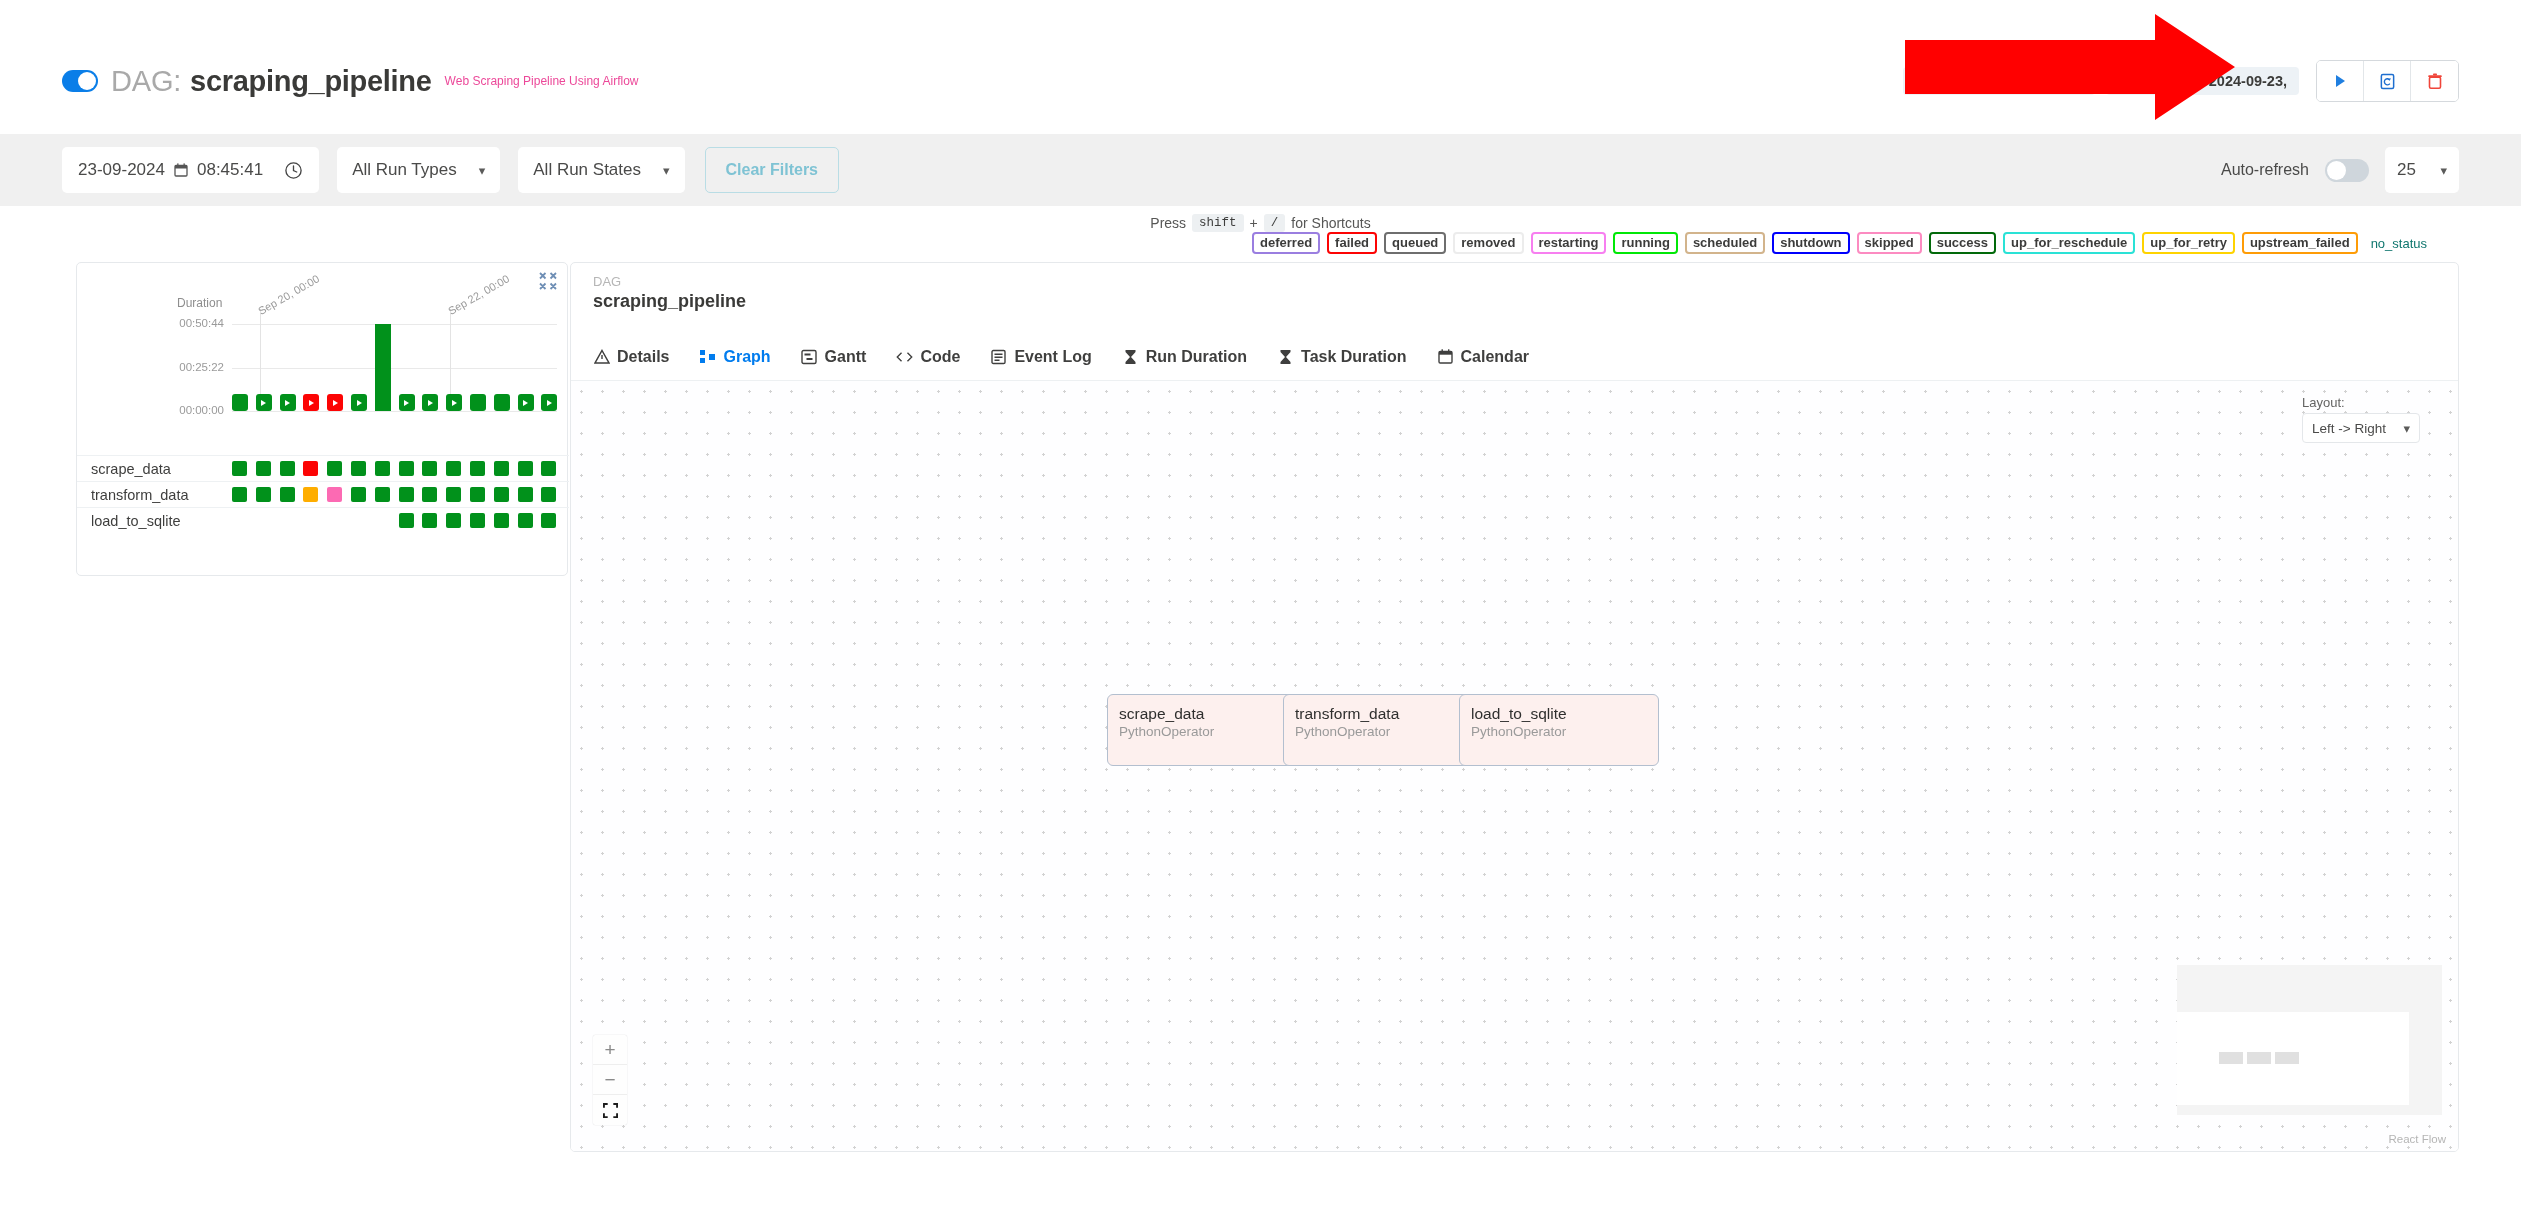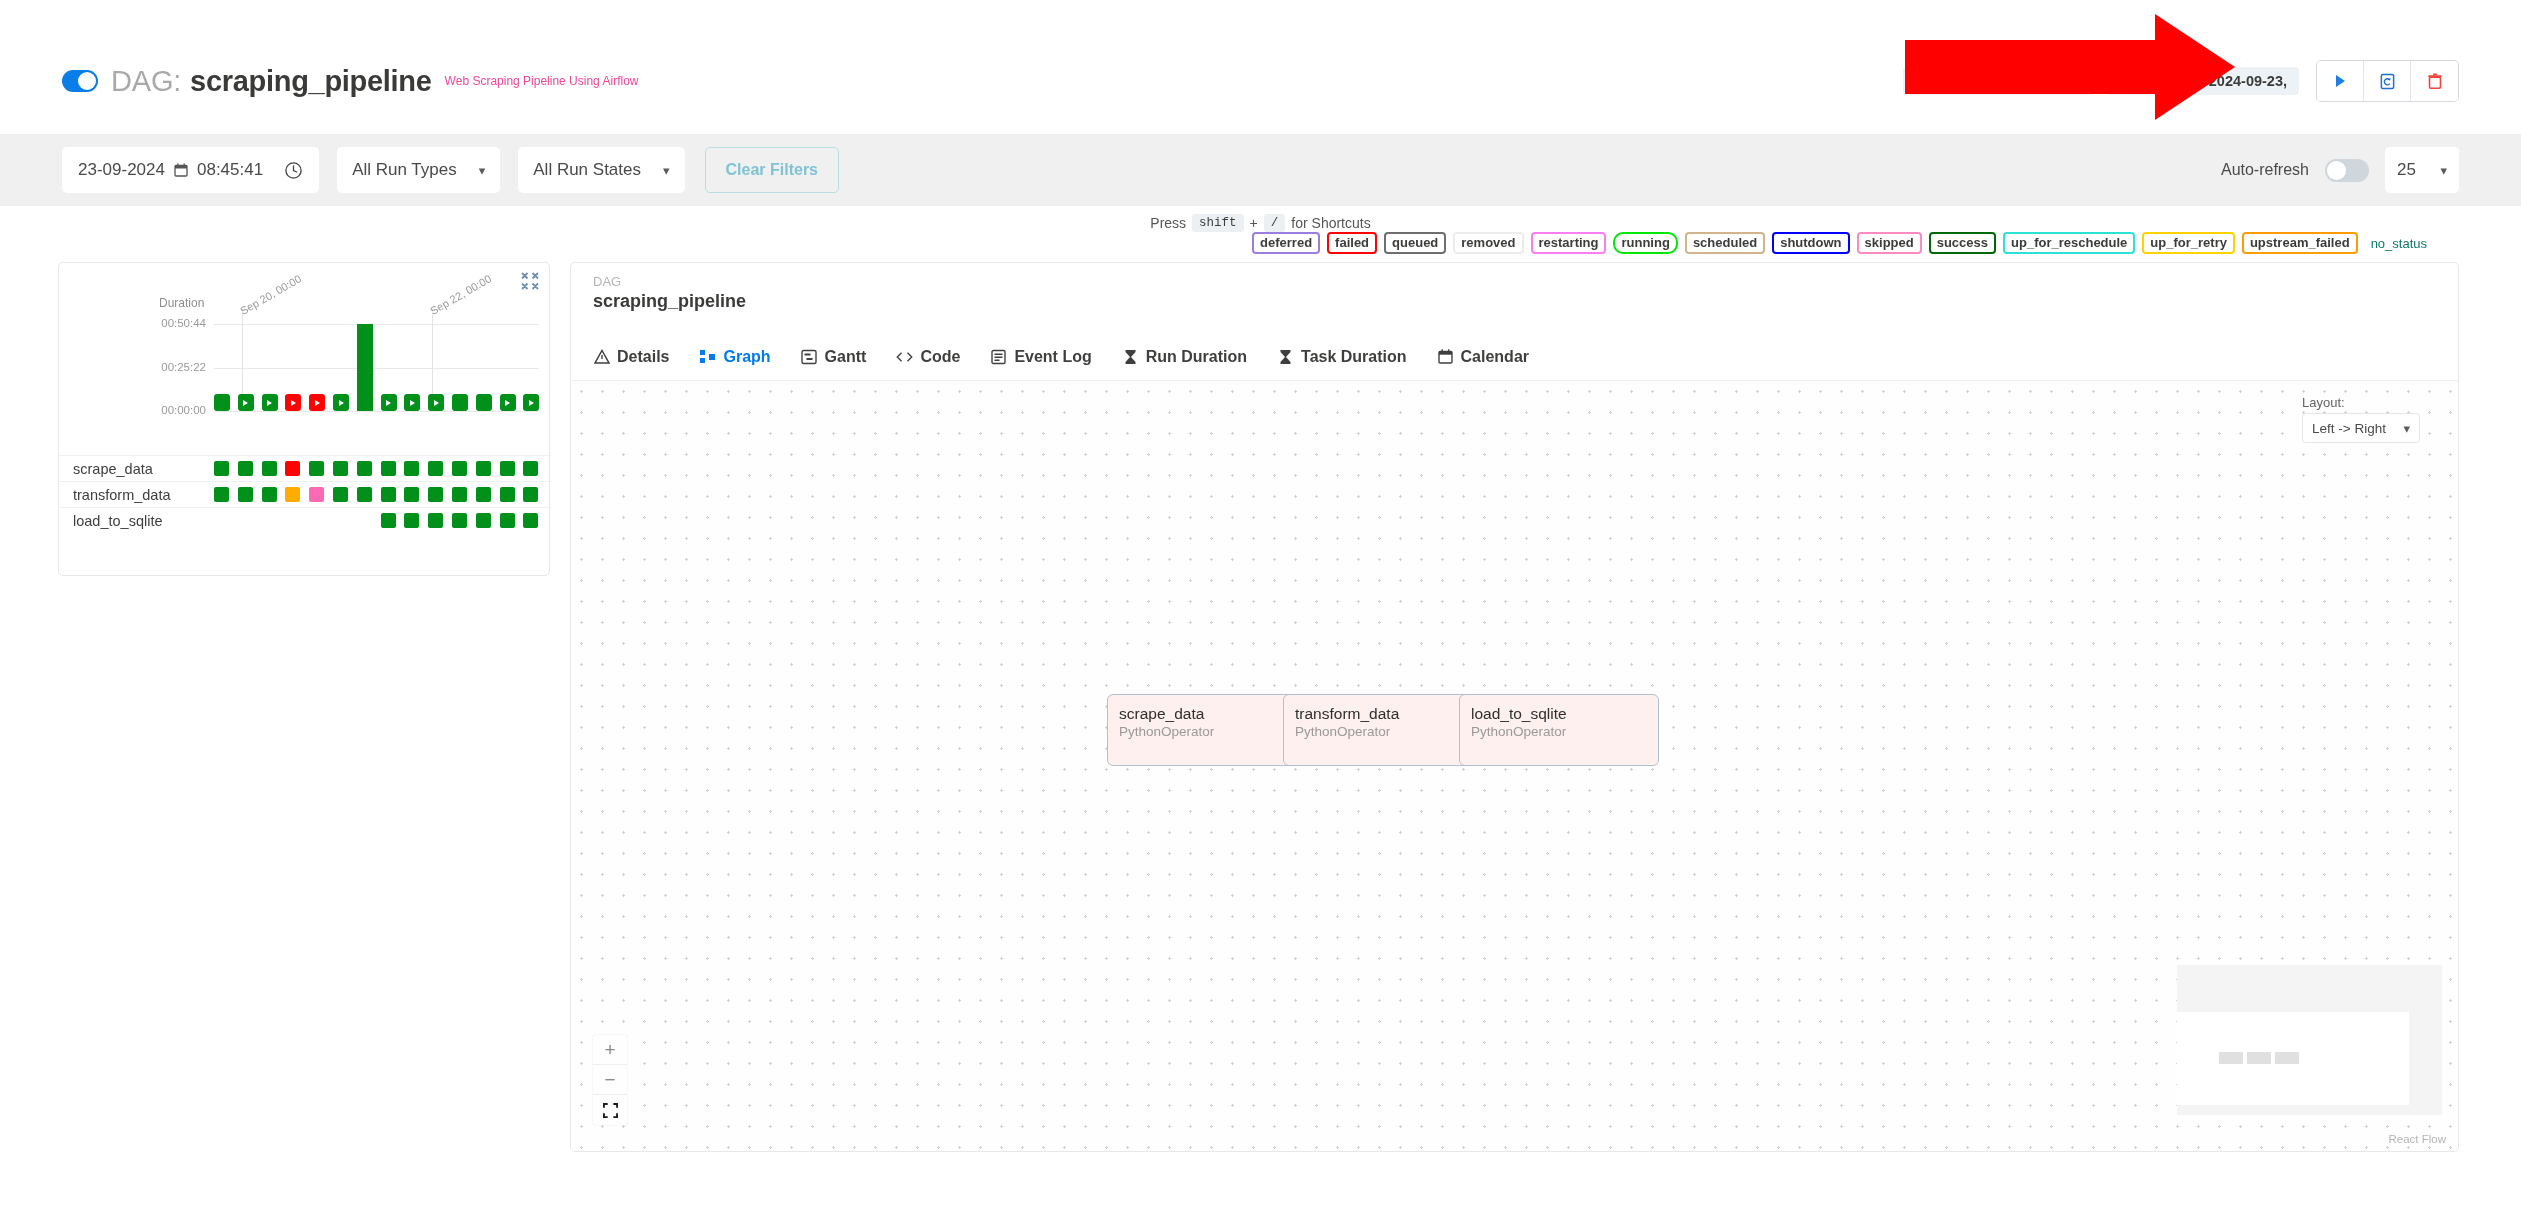--- a/index.html
+++ b/index.html
@@ -108,21 +108,21 @@
   .legend-items { margin-left: auto; display: flex; align-items: center; gap: 7px; }
   .legend-badge {
     border: 2px solid; border-radius: 4px; padding: 1px 6px;
     font-size: 13px; font-weight: 600; color: #3c3c3b; background: #fff;
     line-height: 16px; white-space: nowrap; cursor: pointer;
   }
   .legend-plain { font-size: 13px; font-weight: 400; color: #0f766e; padding: 1px 6px; }
 
   
   .grid-panel {
-    position: absolute; left: 58px; top: 262px; width: 492px; height: 314px;
+    position: absolute; left: 76px; top: 262px; width: 492px; height: 314px;
     border: 1px solid #e6e9ec; border-radius: 5px; background: #fff;
   }
   .collapse-icon {
     position: absolute; right: 9px; top: 8px; width: 20px; height: 20px;
     cursor: pointer;
   }
   .chart-area { position: absolute; left: 0; top: 26px; width: 492px; height: 140px; }
   .axis-label {
     position: absolute; font-size: 11.5px; color: #9a9a9a; text-align: right;
     width: 64px; font-family: "Liberation Sans", sans-serif;
@@ -304,21 +304,21 @@
     <span>+</span>
     <span class="kbd">/</span>
     <span>for Shortcuts</span>
   </div>
   <div class="legend-items" id="legend-items">
       <div class="legend-badge" style="border-color: rgb(154, 126, 224);">deferred</div>
       <div class="legend-badge" style="border-color: rgb(252, 4, 4);">failed</div>
       <div class="legend-badge" style="border-color: rgb(110, 110, 110);">queued</div>
       <div class="legend-badge" style="border-color: rgb(236, 236, 236);">removed</div>
       <div class="legend-badge" style="border-color: rgb(247, 127, 240);">restarting</div>
-      <div class="legend-badge" style="border-color: rgb(0, 232, 6); border-radius: 10px;">running</div>
+      <div class="legend-badge" style="border-color: rgb(0, 232, 6);">running</div>
       <div class="legend-badge" style="border-color: rgb(210, 180, 140);">scheduled</div>
       <div class="legend-badge" style="border-color: rgb(0, 0, 252);">shutdown</div>
       <div class="legend-badge" style="border-color: rgb(252, 139, 193);">skipped</div>
       <div class="legend-badge" style="border-color: rgb(2, 105, 10);">success</div>
       <div class="legend-badge" style="border-color: rgb(42, 226, 214);">up_for_reschedule</div>
       <div class="legend-badge" style="border-color: rgb(254, 211, 0);">up_for_retry</div>
       <div class="legend-badge" style="border-color: rgb(254, 156, 6);">upstream_failed</div>
       <div class="legend-plain">no_status</div>
     </div>
 </div>

